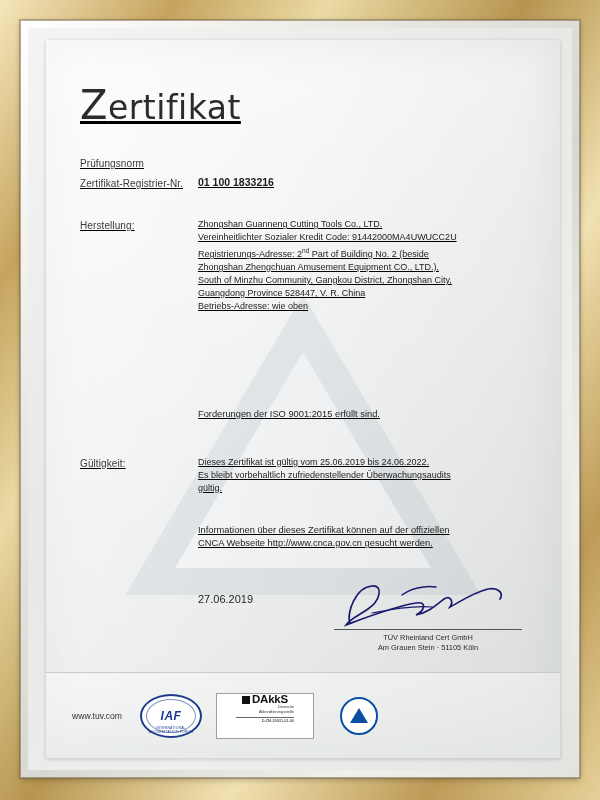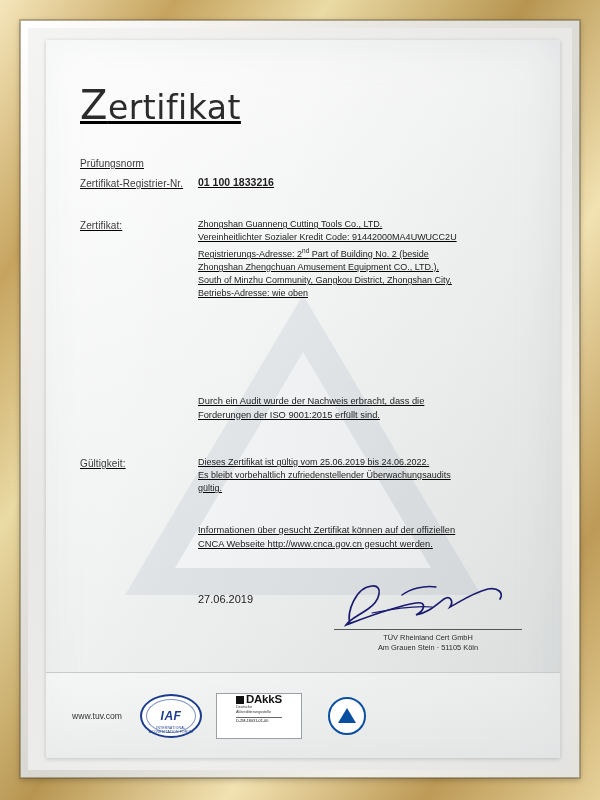--- a/index.html
+++ b/index.html
@@ -227,26 +227,26 @@
     position: absolute;
     bottom: 2px; left: 0; right: 0;
     text-align: center;
     font-size: 3.4px;
     color: #1b3c8c;
     letter-spacing: .2px;
   }
 
   
   .dakks {
-    width: 86px; height: 46px;
+    width: 98px; height: 46px;
     background: #fff;
     border: 1px solid #9aa0a6;
     box-sizing: border-box;
     padding: 2px 19px;
-    text-align: left;
+    text-align: right;
     font-size: 4px;
     color: #111;
     line-height: 5.4px;
   }
   .dakks .d-top {
     font-size: 11.5px;
     font-weight: bold;
     letter-spacing: -.2px;
     display: flex;
     align-items: center;
@@ -323,56 +323,56 @@
       </div>
 
       <div class="row">
         <div class="label">Zertifikat-Registrier-Nr.</div>
         <div class="value med">01 100 1833216</div>
       </div>
 
       <div class="gap-22"></div>
 
       <div class="row">
-        <div class="label">Zertifikat:</div>
+        <div class="label">Herstellung:</div>
         <div class="value">
           <div class="line bold">Zhongshan Guanneng Cutting Tools Co., LTD.</div>
           <div class="line">Vereinheitlichter Sozialer Kredit Code: 91442000MA4UWUCC2U</div>
           <div class="line">Registrierungs-Adresse: 2<sup>nd</sup> Part of Building No. 2 (beside</div>
           <div class="line">Zhongshan Zhengchuan Amusement Equipment CO., LTD.),</div>
           <div class="line">South of Minzhu Community, Gangkou District, Zhongshan City,</div>
+          <div class="line">Guangdong Province 528447, V. R. China</div>
           <div class="line">Betriebs-Adresse: wie oben</div>
         </div>
       </div>
 
       <div class="gap-46"></div>
 
 
       <div class="gap-46"></div>
 
       <div class="para para-indent">
-        <div>Durch ein Audit wurde der Nachweis erbracht, dass die</div>
         <div>Forderungen der ISO 9001:2015 erfüllt sind.</div>
       </div>
 
       <div class="gap-34"></div>
 
       <div class="row">
         <div class="label">Gültigkeit:</div>
         <div class="value">
           <div class="line">Dieses Zertifikat ist gültig vom 25.06.2019 bis 24.06.2022.</div>
           <div class="line">Es bleibt vorbehaltlich zufriedenstellender Überwachungsaudits</div>
           <div class="line">gültig.</div>
         </div>
       </div>
 
       <div class="gap-22"></div>
 
       <div class="para para-indent">
-        <div>Informationen über gesucht Zertifikat können auf der offiziellen</div>
+        <div>Informationen über dieses Zertifikat können auf der offiziellen</div>
         <div>CNCA Webseite http://www.cnca.gov.cn gesucht werden.</div>
       </div>
 
       <div class="sig-block">
         <div class="date">27.06.2019</div>
 
         <svg class="sig-svg" width="180" height="56" viewBox="0 0 180 56">
           <path d="M18,44 C14,34 24,8 40,7 C52,6 48,22 36,30 C26,37 18,40 14,46
                    C30,40 60,28 84,24 C96,22 92,32 84,36 C96,34 104,26 112,20
                    C118,16 122,22 118,28 C126,24 140,14 156,10 C166,8 172,14 168,20" fill="none" stroke="#1a1a6e" stroke-width="1.7" stroke-linecap="round"></path>

